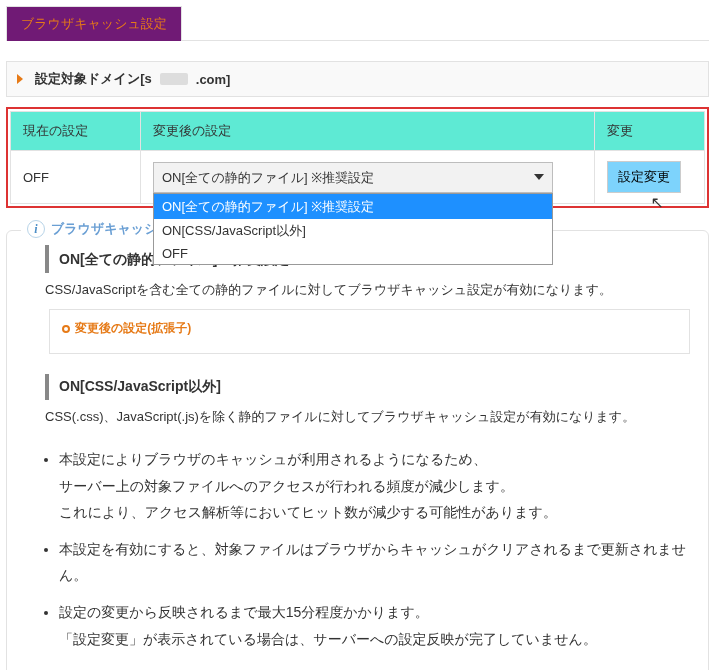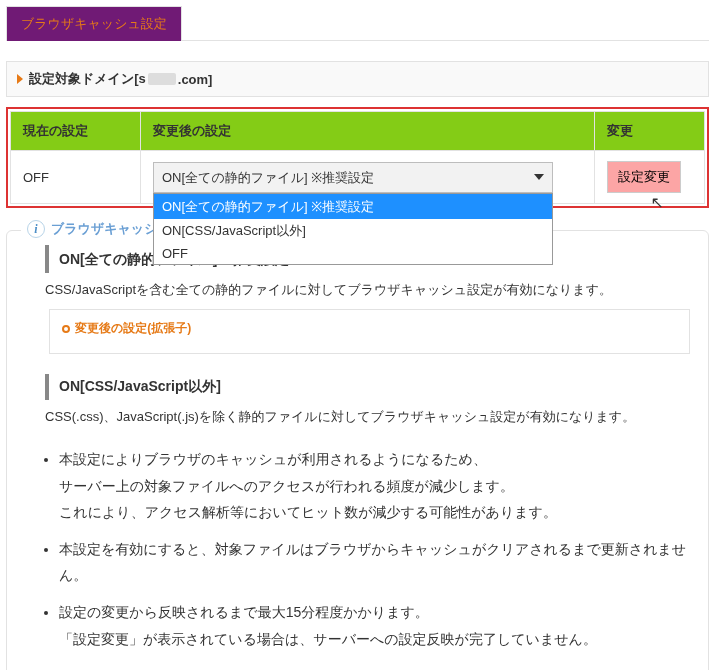--- a/index.html
+++ b/index.html
@@ -1,33 +1,33 @@
 <!DOCTYPE html>
 <html><head>
 <meta charset="utf-8">
 <style>
 * { box-sizing: border-box; margin: 0; padding: 0; }
 body { font-family: "Meiryo", "MS PGothic", sans-serif; font-size: 13px; color: #333; background: #fff; width: 715px; padding: 6px; }
 .tab { display: inline-block; border: 1px solid #e2e2e2; border-bottom: none; padding: 8px 14px; color: #e67a17; background: #701a75; font-size: 13px; }
 .tab-underline { border-bottom: 1px solid #e2e2e2; margin-top: -1px; margin-bottom: 20px; }
-.section-title { border: 1px solid #e2e2e2; background: #f9f9f9; padding: 8px 10px; font-weight: bold; font-size: 13px; display: flex; align-items: center; }
+.section-title { border: 1px solid #e2e2e2; background: #f9f9f9; padding: 8px 10px; font-weight: bold; font-size: 13px; display: flex; align-items: center; gap: 6px; }
 .section-title .arrow { display: inline-block; width: 0; height: 0; border-top: 5px solid transparent; border-bottom: 5px solid transparent; border-left: 6px solid #e67a17; margin-right: 6px; }
 .highlight-frame { border: 2px solid #d33; padding: 2px; margin-top: 10px; }
 table.settings { width: 100%; border-collapse: collapse; }
 table.settings th, table.settings td { border: 1px solid #e2e2e2; padding: 10px 12px; font-size: 13px; text-align: left; vertical-align: middle; }
-table.settings th { background: #84cc16; font-weight: bold; }
+table.settings th { background: #5eead4; font-weight: normal; }
 .col-current { width: 130px; }
 .col-change { width: 110px; text-align: center; }
 .select-wrap { position: relative; width: 400px; }
 .select-display { border: 1px solid #bdbdbd; background: #f2f2f2; padding: 5px 8px; font-size: 13px; display: flex; justify-content: space-between; align-items: center; cursor: pointer; }
 .select-display .caret { width: 0; height: 0; border-left: 5px solid transparent; border-right: 5px solid transparent; border-top: 6px solid #333; }
 .dropdown { position: absolute; top: 100%; left: 0; right: 0; background: #fff; border: 1px solid #999; z-index: 10; }
 .dropdown-item { padding: 3px 8px; font-size: 13px; cursor: pointer; }
 .dropdown-item.selected { background: #1e90ff; color: #fff; }
-.btn-change { border: 1px solid #ccc; background: #fca5a5; padding: 6px 10px; font-size: 13px; cursor: pointer; font-family: Liberation Serif, serif; }
+.btn-change { border: 1px solid #ccc; background: #7dd3fc; padding: 6px 10px; font-size: 13px; cursor: pointer; font-family: Liberation Serif, serif; }
 .cursor { position: absolute; right: 28px; top: 32px; font-size: 16px; pointer-events: none; }
 .info-panel { border: 1px solid #e2e2e2; border-radius: 6px; margin-top: 22px; padding: 14px 18px 18px 18px; position: relative; }
 .info-title { position: absolute; top: -11px; left: 14px; background: #fff; padding: 0 6px; color: #6a9fd4; font-weight: bold; font-size: 13px; display: flex; align-items: center; }
 .info-icon { display: inline-flex; align-items: center; justify-content: center; width: 18px; height: 18px; border: 1px solid #b8d4e8; border-radius: 50%; color: #4d8fc7; font-style: italic; font-family: Georgia, serif; font-size: 12px; margin-right: 6px; background: #fff; }
 .sub-block { margin-left: 20px; margin-bottom: 20px; }
 .sub-heading { border-left: 4px solid #888; padding: 4px 0 4px 10px; font-weight: bold; font-size: 14px; margin-bottom: 8px; }
 .sub-desc { font-size: 13px; margin-bottom: 10px; margin-left: 0; }
 .ext-box { border: 1px solid #e2e2e2; padding: 10px 12px; margin-left: 4px; }
 .ext-title { color: #e67a17; font-weight: bold; font-size: 12px; display: flex; align-items: center; margin-bottom: 6px; }
 .ext-title .bullet { display: inline-block; width: 8px; height: 8px; border: 2px solid #e67a17; border-radius: 50%; margin-right: 5px; }

